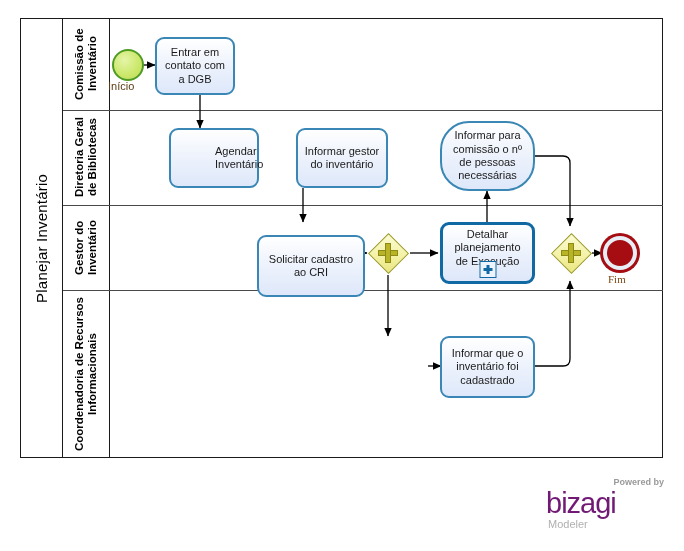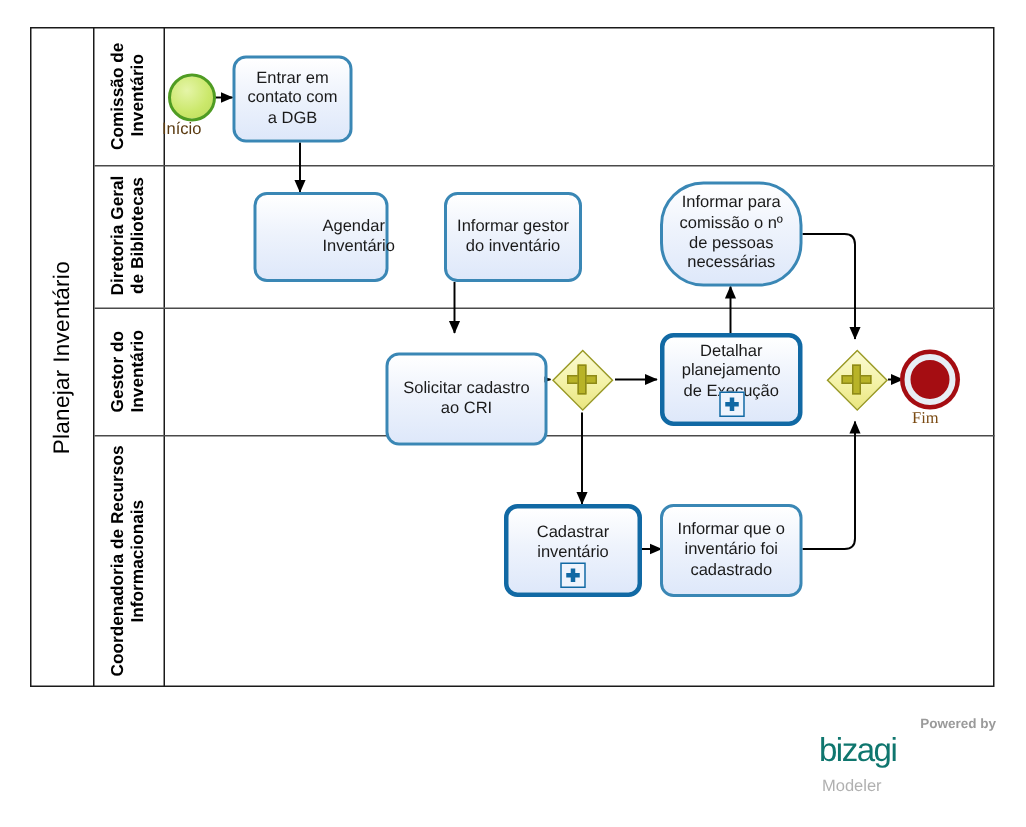--- a/index.html
+++ b/index.html
@@ -58,21 +58,21 @@
         background:linear-gradient(135deg,#fbfbd4 0%,#f4f2a7 55%,#eae67f 100%);
         border:1.5px solid #9a9a22;box-sizing:border-box;}
   .gw .ph{position:absolute;left:50%;top:50%;width:20px;height:6.5px;
         margin:-3.25px 0 0 -10px;background:#b8b327;border:1px solid #8e8a18;box-sizing:border-box;}
   .gw .pv{position:absolute;left:50%;top:50%;width:6.5px;height:20px;
         margin:-10px 0 0 -3.25px;background:#b8b327;border:1px solid #8e8a18;box-sizing:border-box;}
 
   
   .logo{position:absolute;right:18px;bottom:18px;width:128px;height:56px;}
   .logo .pw{position:absolute;right:2px;top:0;font-size:9px;color:#9a9a9a;font-weight:bold;}
-  .logo .bz{position:absolute;left:8px;top:12px;font-size:22px;color:#0f766e;
+  .logo .bz{position:absolute;left:8px;top:12px;font-size:29px;color:#701a75;
         letter-spacing:-1px;font-weight:normal;line-height:1;}
   .logo .md{position:absolute;left:10px;top:41px;font-size:11px;color:#b0b0b0;text-align:center;}
   svg{position:absolute;left:0;top:0;overflow:visible;}
 </style>
 </head>
 <body>
 
 <div id="canvas">
 
   <div class="pool"></div>
@@ -167,24 +167,20 @@
 
   <div class="gw" style="left:550px;top:232px;">
     <div class="dia"></div>
     <div class="ph"></div>
     <div class="pv"></div>
   </div>
 
   <div class="end-ev" style="left:603px;top:236px;"></div>
   <div class="ev-label" style="left:608px;top:273px;color:#7a4a12;font-family:Liberation Serif, serif;">Fim</div>
 
-  <div class="task sub" style="left:336px;top:336px;width:92px;height:62px;">
-    <span class="lbl">Cadastrar inventário</span>
-    <span class="submark"></span>
-  </div>
 
   <div class="task" style="left:440px;top:336px;width:95px;height:62px;text-align:center;">
     <span class="lbl">Informar que o inventário foi cadastrado</span>
   </div>
 
   <div class="logo">
     <span class="pw">Powered by</span>
     <span class="bz">bizagi</span>
     <span class="md">Modeler</span>
   </div>

